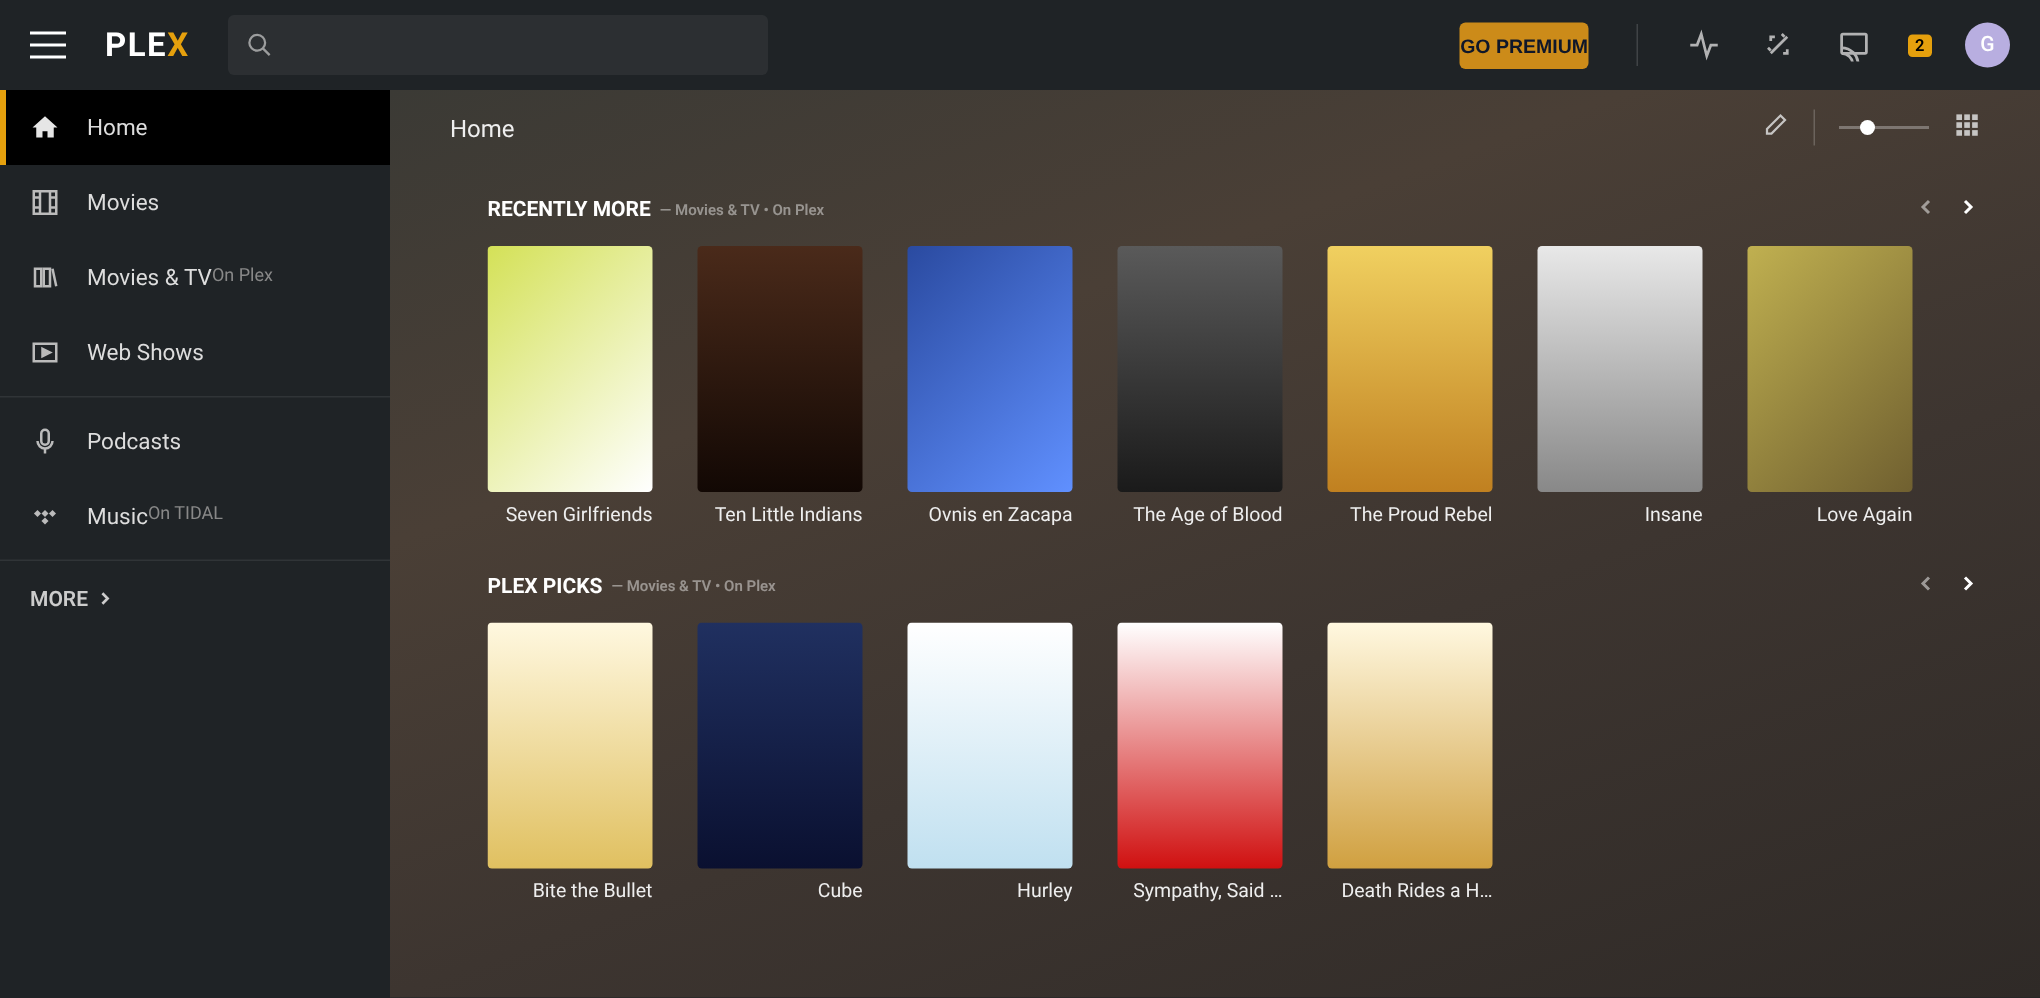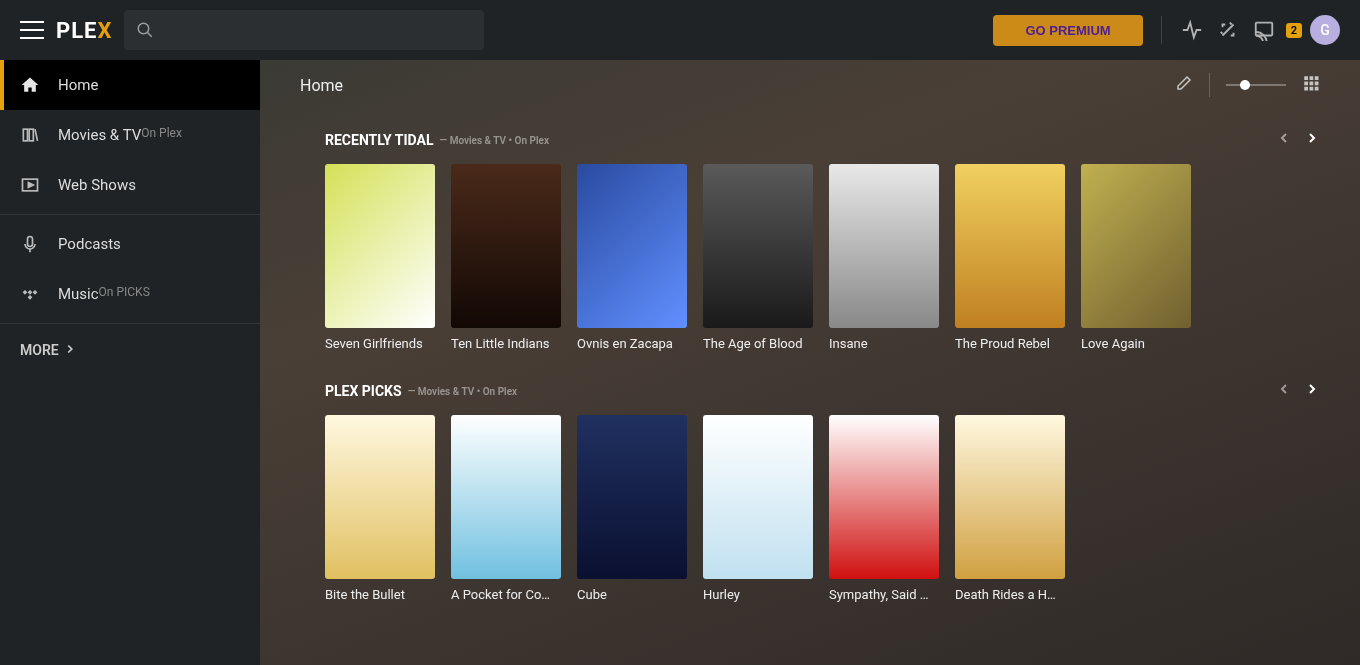--- a/index.html
+++ b/index.html
@@ -12,40 +12,40 @@
   overflow: hidden;
 }
 
 
 .topbar {
   height: 60px;
   background: #1f2326;
   display: flex;
   align-items: center;
   padding: 0 20px;
-  gap: 12px;
+  gap: 26px;
 }
 .hamburger { width: 24px; height: 18px; display: flex; flex-direction: column; justify-content: space-between; cursor: pointer; }
 .hamburger span { height: 2px; background: #fff; width: 100%; }
 .logo { font-size: 22px; font-weight: 700; letter-spacing: 1px; color: #fff; }
 .logo .x { color: #e5a00d; }
 .searchbox {
   width: 360px; height: 40px;
   background: rgba(255,255,255,0.06);
   border-radius: 4px;
   display: flex; align-items: center;
   padding: 0 12px;
 }
 .searchbox svg { opacity: 0.7; }
 .spacer { flex: 1; }
 .go-premium {
   background: #cc8b19;
-  color: #4c1d95;
+  color: #0f172a;
   border: none;
-  padding: 8px 32px;
+  padding: 8px 0;
   border-radius: 4px;
   font-weight: 600;
   font-size: 13px;
   cursor: pointer;
 }
 .vdiv { width: 1px; height: 28px; background: rgba(255,255,255,0.15); margin: 0 6px; }
 .top-icon { width: 24px; height: 24px; display:flex; align-items:center; justify-content:center; opacity:0.85; cursor:pointer; }
 .badge {
   background:#e5a00d; color:#000; font-size:11px; font-weight:600;
   border-radius:3px; padding:1px 5px; margin-right:-4px; margin-left:-2px;
@@ -114,21 +114,21 @@
 
 .content { padding: 20px 40px 0 65px; }
 .section { margin-bottom: 30px; }
 .section-header { display:flex; align-items:center; margin-bottom: 14px; }
 .section-title { font-size: 14px; font-weight:700; color:#fff; }
 .section-subtitle { font-size: 10px; font-weight:600; color: rgba(255,255,255,0.45); margin-left: 6px; }
 .carousel-nav { margin-left:auto; display:flex; gap:12px; }
 .carousel-nav .arrow { opacity:0.5; cursor:pointer; }
 .carousel-nav .arrow.enabled { opacity:1; }
 
-.row { display:flex; gap:16px; overflow:hidden; }
+.row { display:flex; gap:30px; overflow:hidden;text-align:right; }
 .card { width:110px; flex-shrink:0; }
 .poster {
   width:110px; height:164px;
   border-radius:3px;
   background:#333;
   margin-bottom:8px;
   background-size:cover;
   background-position:center;
 }
 .card-title {
@@ -197,20 +197,34 @@
     <span class="navicon">
       <svg width="20" height="20" viewBox="0 0 24 24" fill="#fff">
           <path d="M12 3 L2 12 h3 v8 h5 v-5 h4 v5 h5 v-8 h3 z"></path>
         </svg>
     </span>
     <span>Home</span>
   </div>
   <div class="navitem">
     <span class="navicon">
       <svg width="20" height="20" viewBox="0 0 24 24" fill="none" stroke="#ccc" stroke-width="2">
+          <rect x="3" y="3" width="18" height="18"></rect>
+          <line x1="8" y1="3" x2="8" y2="21"></line>
+          <line x1="16" y1="3" x2="16" y2="21"></line>
+          <line x1="3" y1="8" x2="8" y2="8"></line>
+          <line x1="3" y1="16" x2="8" y2="16"></line>
+          <line x1="16" y1="8" x2="21" y2="8"></line>
+          <line x1="16" y1="16" x2="21" y2="16"></line>
+        </svg>
+    </span>
+    <span>Movies</span>
+  </div>
+  <div class="navitem">
+    <span class="navicon">
+      <svg width="20" height="20" viewBox="0 0 24 24" fill="none" stroke="#ccc" stroke-width="2">
           <rect x="4" y="5" width="5" height="14"></rect>
           <rect x="11" y="5" width="5" height="14"></rect>
           <line x1="18" y1="5" x2="21" y2="19"></line>
         </svg>
     </span>
     <div class="navitem-col">
       <span>Movies &amp; TV</span>
       <span class="navitem-sub">On Plex</span>
     </div>
   </div>
@@ -238,21 +252,21 @@
     <span class="navicon">
       <svg width="20" height="20" viewBox="0 0 24 24" fill="#ccc">
           <rect x="4" y="8" width="4" height="4" transform="rotate(45 6 10)"></rect>
           <rect x="10" y="8" width="4" height="4" transform="rotate(45 12 10)"></rect>
           <rect x="16" y="8" width="4" height="4" transform="rotate(45 18 10)"></rect>
           <rect x="10" y="14" width="4" height="4" transform="rotate(45 12 16)"></rect>
         </svg>
     </span>
     <div class="navitem-col">
       <span>Music</span>
-      <span class="navitem-sub">On PICKS</span>
+      <span class="navitem-sub">On TIDAL</span>
     </div>
   </div>
   <div class="sidebar-divider"></div>
   <div class="more">
     <span>MORE</span>
     <svg width="14" height="14" viewBox="0 0 24 24" fill="none" stroke="#ccc" stroke-width="3">
         <polyline points="9 6 15 12 9 18"></polyline>
       </svg>
   </div>
 </div>
@@ -281,21 +295,21 @@
           <rect x="10" y="17" width="5" height="5"></rect>
           <rect x="17" y="17" width="5" height="5"></rect>
         </svg>
     </span>
   </div>
 
   <div class="content">
 
     <div class="section">
       <div class="section-header">
-        <span class="section-title">RECENTLY TIDAL</span>
+        <span class="section-title">RECENTLY MORE</span>
         <span class="section-subtitle">— Movies &amp; TV • On Plex</span>
         <div class="carousel-nav">
           <span class="arrow">
             <svg width="16" height="16" viewBox="0 0 24 24" fill="none" stroke="#fff" stroke-width="3">
                 <polyline points="15 6 9 12 15 18"></polyline>
               </svg>
           </span>
           <span class="arrow enabled">
             <svg width="16" height="16" viewBox="0 0 24 24" fill="none" stroke="#fff" stroke-width="3">
                 <polyline points="9 6 15 12 9 18"></polyline>
@@ -314,26 +328,26 @@
           </div>
         <div class="card">
             <div class="poster p3"></div>
             <div class="card-title">Ovnis en Zacapa</div>
           </div>
         <div class="card">
             <div class="poster p4"></div>
             <div class="card-title">The Age of Blood</div>
           </div>
         <div class="card">
+            <div class="poster p6"></div>
+            <div class="card-title">The Proud Rebel</div>
+          </div>
+        <div class="card">
             <div class="poster p5"></div>
             <div class="card-title">Insane</div>
-          </div>
-        <div class="card">
-            <div class="poster p6"></div>
-            <div class="card-title">The Proud Rebel</div>
           </div>
         <div class="card">
             <div class="poster p7"></div>
             <div class="card-title">Love Again</div>
           </div>
       </div>
     </div>
 
     <div class="section">
       <div class="section-header">
@@ -351,24 +365,20 @@
               </svg>
           </span>
         </div>
       </div>
       <div class="row">
         <div class="card">
             <div class="poster p8"></div>
             <div class="card-title">Bite the Bullet</div>
           </div>
         <div class="card">
-            <div class="poster p10"></div>
-            <div class="card-title">A Pocket for Co…</div>
-          </div>
-        <div class="card">
             <div class="poster p11"></div>
             <div class="card-title">Cube</div>
           </div>
         <div class="card">
             <div class="poster p12"></div>
             <div class="card-title">Hurley</div>
           </div>
         <div class="card">
             <div class="poster p13"></div>
             <div class="card-title">Sympathy, Said …</div>

